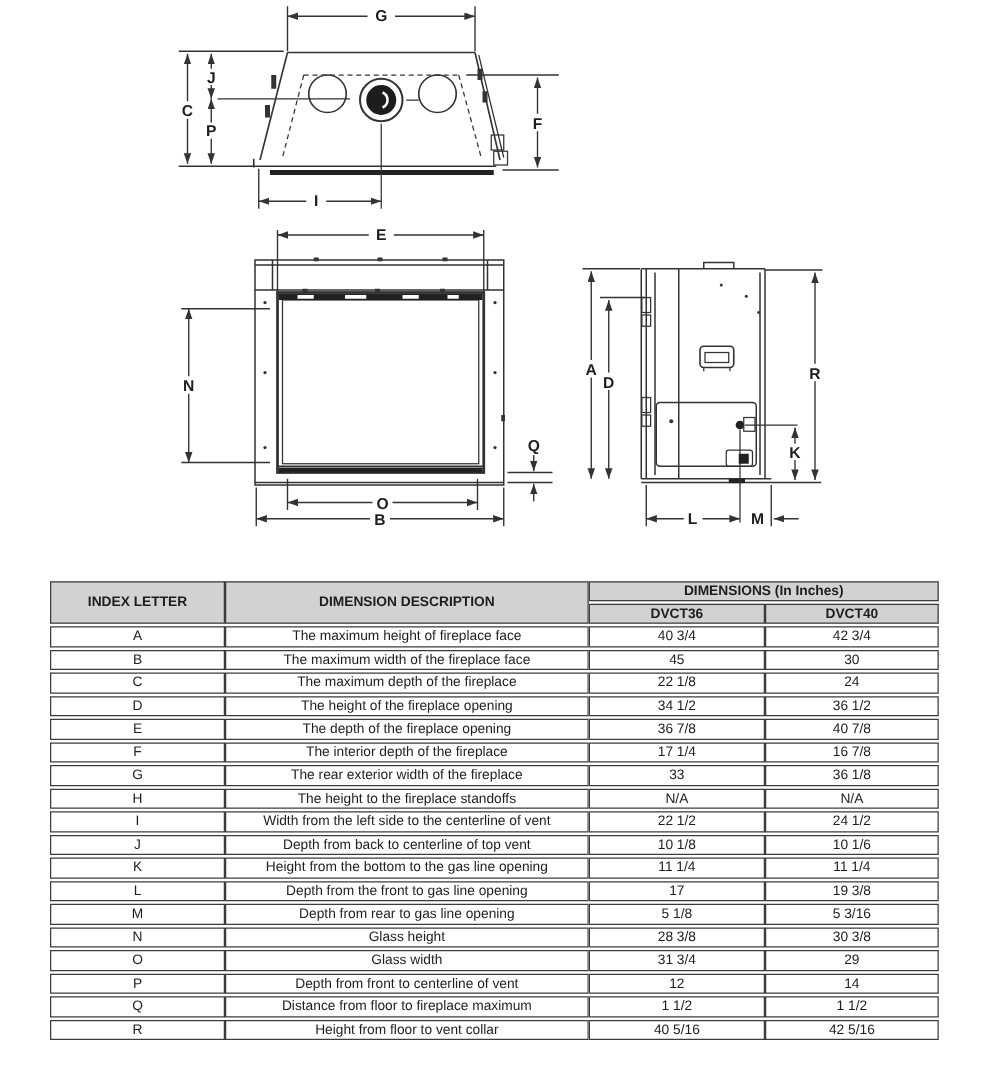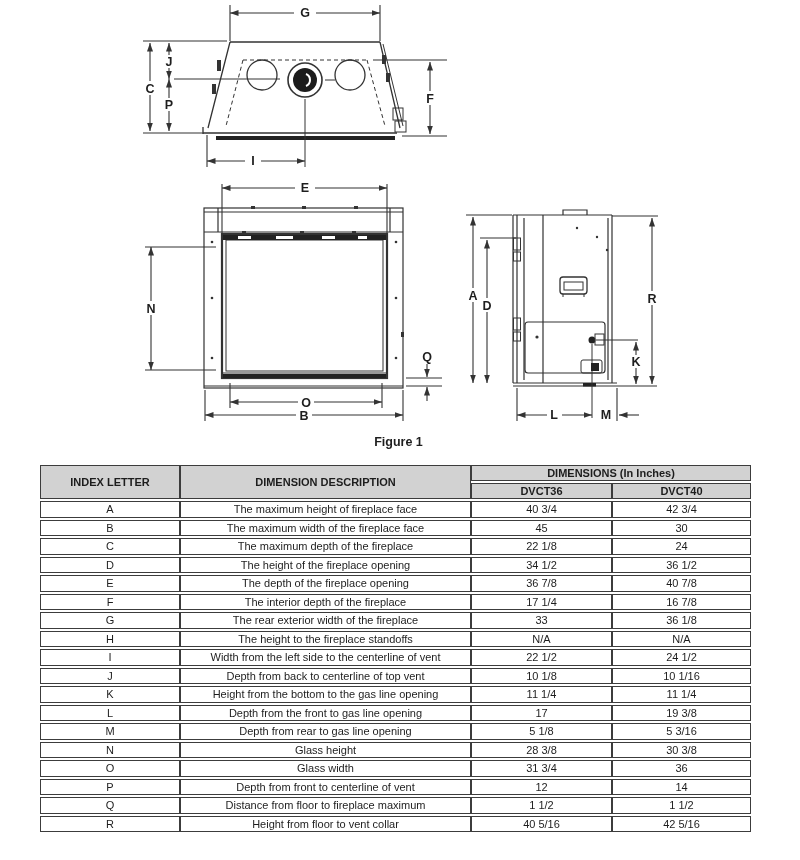--- a/index.html
+++ b/index.html
@@ -217,21 +217,20 @@
       </g>
     </g>
     <text class="dl" x="23" y="110">A</text>
     <text class="dl" x="37" y="120">D</text>
     <text class="dl" x="202" y="113">R</text>
     <text class="dl" x="186" y="176">K</text>
     <text class="dl" x="104" y="229">L</text>
     <text class="dl" x="156" y="229">M</text>
   </svg>
 
-  <div class="caption">Figure 1</div>
 
   <div class="dim-table-wrap">
     <table class="dim-table">
       <colgroup>
         <col style="width:140px">
           <col style="width:291px">
           <col style="width:141px">
           <col style="width:139px">
       </colgroup>
       <thead>
@@ -297,21 +296,21 @@
           <tr>
             <td>I</td>
             <td>Width from the left side to the centerline of vent</td>
             <td>22 1/2</td>
             <td>24 1/2</td>
           </tr>
           <tr>
             <td>J</td>
             <td>Depth from back to centerline of top vent</td>
             <td>10 1/8</td>
-            <td>10 1/16</td>
+            <td>10 1/6</td>
           </tr>
           <tr>
             <td>K</td>
             <td>Height from the bottom to the gas line opening</td>
             <td>11 1/4</td>
             <td>11 1/4</td>
           </tr>
           <tr>
             <td>L</td>
             <td>Depth from the front to gas line opening</td>
@@ -327,21 +326,21 @@
           <tr>
             <td>N</td>
             <td>Glass height</td>
             <td>28 3/8</td>
             <td>30 3/8</td>
           </tr>
           <tr>
             <td>O</td>
             <td>Glass width</td>
             <td>31 3/4</td>
-            <td>36</td>
+            <td>29</td>
           </tr>
           <tr>
             <td>P</td>
             <td>Depth from front to centerline of vent</td>
             <td>12</td>
             <td>14</td>
           </tr>
           <tr>
             <td>Q</td>
             <td>Distance from floor to fireplace maximum</td>

